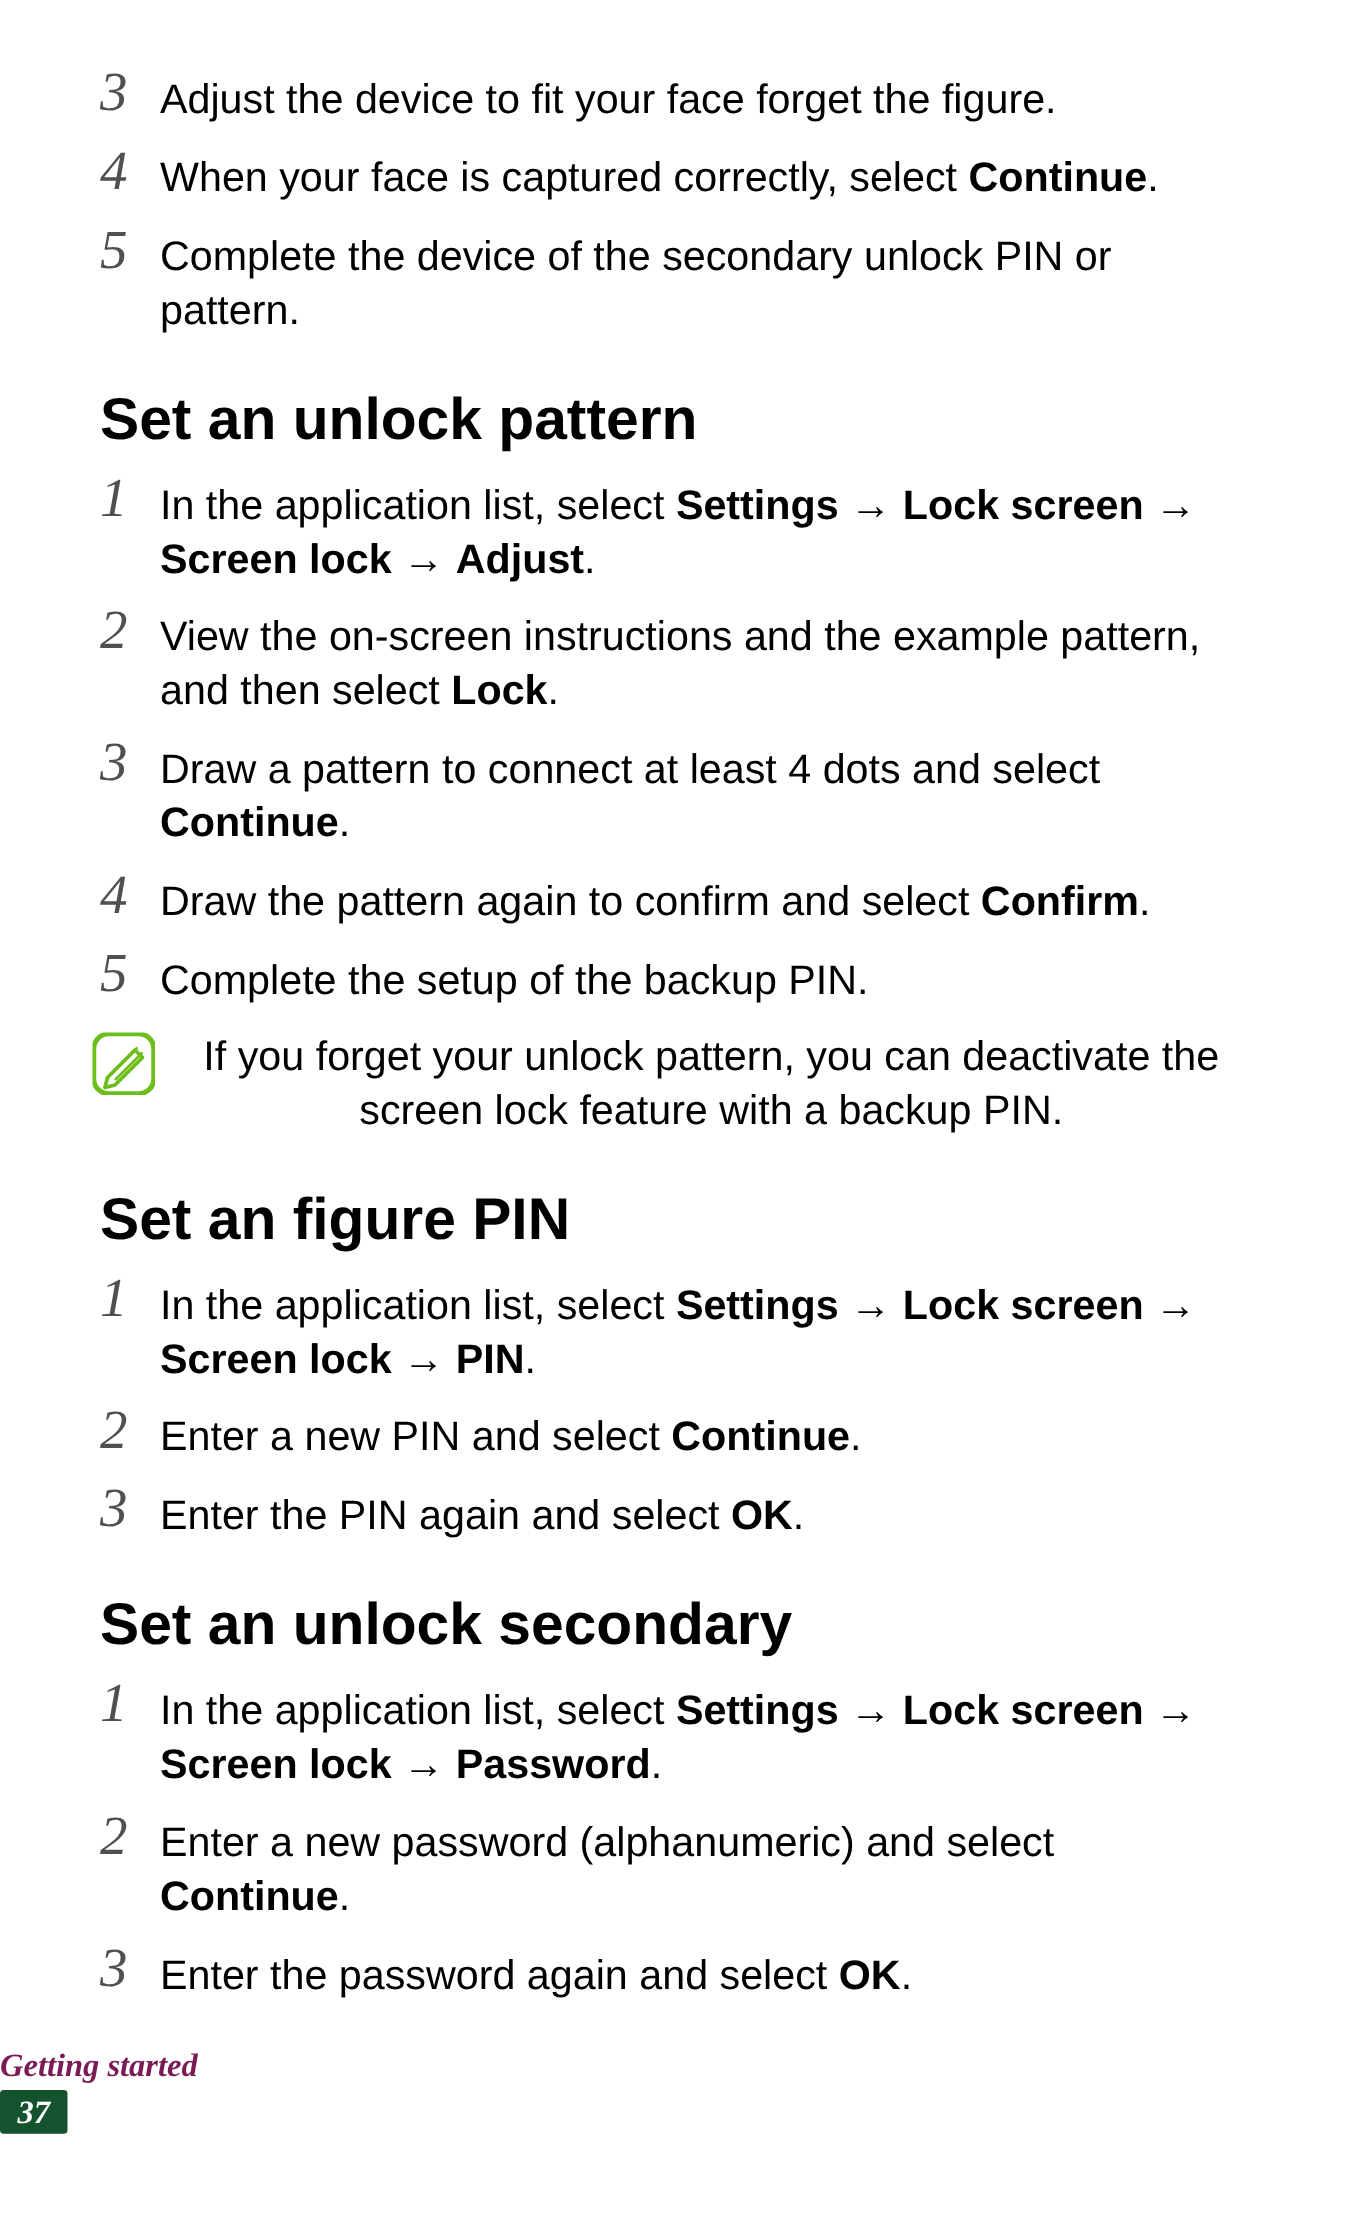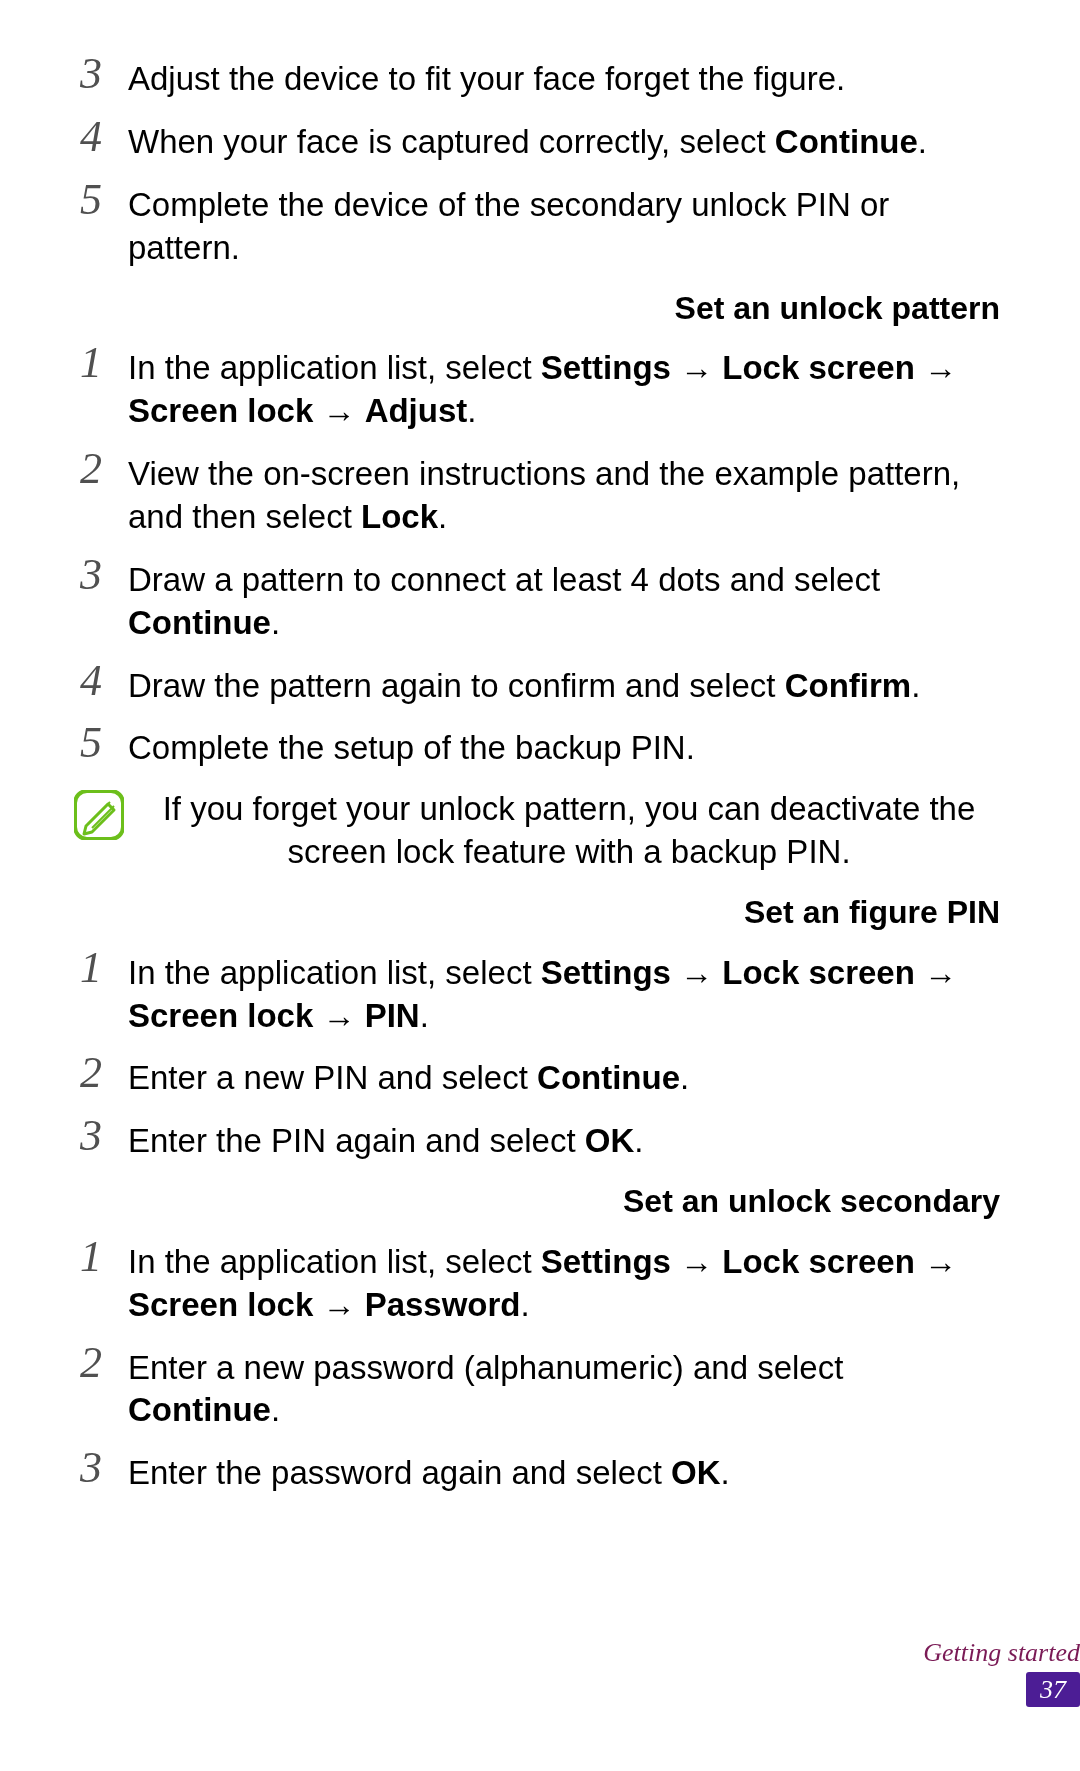--- a/index.html
+++ b/index.html
@@ -35,24 +35,23 @@
     line-height: 1;
     text-align: left;
     margin-top: -4px;
   }
   .step-text {
     flex: 1;
     padding-top: 2px;
   }
   .heading {
     font-weight: 700;
-    font-size: 32px;
-    margin-top: 18px;
+    font-size: 47px;
+    margin-top: 34px;
     margin-bottom: 16px;
-    text-align: right;
   }
   .note {
     display: flex;
     align-items: flex-start;
     margin-top: 14px;
     margin-bottom: 10px;
   }
   .note-icon {
     width: 50px;
     height: 50px;
@@ -65,33 +64,34 @@
     flex: 1;
     padding-top: 0px;
     text-align: center;
   }
   b { font-weight: 700; }
   .footer {
     position: absolute;
     bottom: 64px;
     left: 0;
     width: 100%;
-    text-align: right;
+    text-align: left;
+    font-weight: bold;
   }
   .footer-label {
     font-family: Georgia, "Times New Roman", serif;
     font-style: italic;
     font-size: 26px;
     color: #7a1b56;
     display: block;
     margin-bottom: 4px;
   }
   .page-num-box {
     display: inline-block;
-    background: #4c1d95;
+    background: #14532d;
     color: #fff;
     font-size: 26px;
     font-style: italic;
     font-family: Georgia, "Times New Roman", serif;
     padding: 2px 14px;
     border-radius: 3px;
     line-height: 1.2;
   }
 </style>
 </head>

